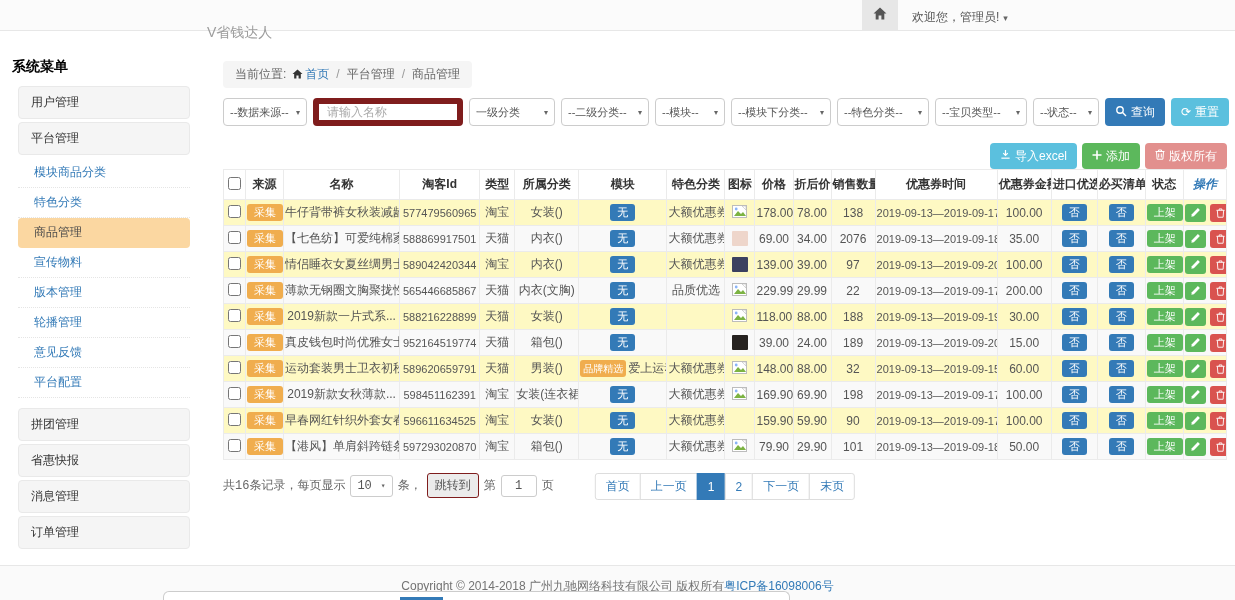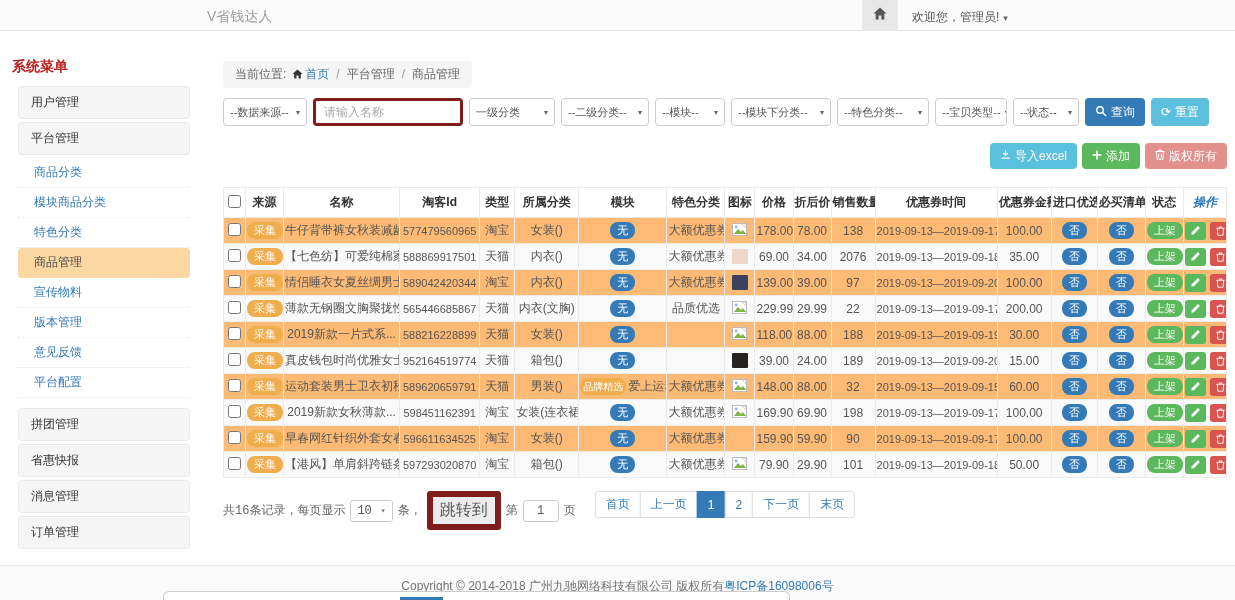--- a/index.html
+++ b/index.html
@@ -4,84 +4,84 @@
 <style>
   * { box-sizing: border-box; }
   html,body { margin:0; padding:0; }
   body {
     width:1235px; height:600px; position:relative; overflow:hidden;
     background:#fff; font-family:"Liberation Sans", sans-serif; font-size:12px; color:#555;
   }
   
   .topbar { position:absolute; top:0; left:0; width:1235px; height:31px;
     background:#fbfbfb; border-bottom:1px solid #e7e7e7; z-index:4; }
-  .app-title { position:absolute; left:207px; top:8px; font-size:14px; color:#9d9d9d; }
+  .app-title { position:absolute; left:207px; top:24px; font-size:14px; color:#9d9d9d; }
   .home-btn { position:absolute; left:862px; top:0; width:36px; height:30px; background:#e7e7e7;
     display:flex; align-items:center; justify-content:center; cursor:pointer; }
   .welcome { position:absolute; left:912px; top:9px; font-size:12px; color:#555; cursor:pointer; }
   .caret { font-size:9px; color:#666; margin-left:4px; }
   
   .sidebar { position:absolute; left:8px; top:50px; width:182px; z-index:1; }
-  .sidebar-title { color:#b91c1c; font-weight:bold; font-size:14px; padding:8px 2px 10px 4px; }
+  .sidebar-title { color:#000000; font-weight:bold; font-size:14px; padding:8px 2px 10px 4px; }
   .menu-header { margin:0 0 3px 10px; background:#f5f5f5; border:1px solid #e9e9e9; border-radius:4px;
     padding:7px 12px; font-size:12px; color:#333; cursor:pointer; }
   .submenu { margin:2px 0 10px 10px; }
   .submenu-item { padding:6px 4px 6px 16px; font-size:12px; color:#337ab7;
     border-bottom:1px dotted #e5e5e5; cursor:pointer; }
   .submenu-item.active { background:#fbd7a1; border-radius:4px; color:#4a4a4a; border-bottom-color:transparent; }
   
   .main { position:absolute; left:223px; top:61px; width:1004px; z-index:2; }
   .crumb-box { display:inline-block; background:#f5f5f5; border-radius:4px; padding:5px 12px;
     font-size:12px; color:#666; }
   .crumb-box .sep { color:#999; margin:0 7px; }
   .home-link { color:#337ab7; text-decoration:none; cursor:pointer; }
   .bc-home-icon { margin:0 2px 0 6px; position:relative; top:1px; }
   
   .filter-row { display:flex; align-items:center; gap:6px; margin-top:10px; }
   .fsel { height:28px; border:1px solid #ccc; border-radius:4px; background:#fff; flex:none;
     display:flex; align-items:center; justify-content:space-between; padding:0 6px;
     font-size:11px; color:#555; cursor:pointer; overflow:hidden; white-space:nowrap; }
   .fsel .caret { font-size:8px; }
-  .finput { height:28px; width:150px; border:3px solid #7f1d1d; border-radius:4px; padding:0 8px;
+  .finput { height:28px; width:150px; border:6px solid #7f1d1d; border-radius:4px; padding:0 8px;
     font-size:12px; color:#555; flex:none; font-family:inherit; }
   .finput::placeholder { color:#aaa; }
   .btn { height:28px; border:none; border-radius:4px; color:#fff; font-size:12px; padding:0 10px;
     display:inline-flex; align-items:center; gap:4px; cursor:pointer; flex:none; font-family:inherit; }
   .btn-primary { background:#337ab7; } .btn-info { background:#5bc0de; }
   .btn-success { background:#5cb85c; } .btn-danger-light { background:#e2908e; }
   
   .toolbar { display:flex; justify-content:flex-end; gap:5px; margin-top:17px; }
   .toolbar .btn { height:26px; }
   
-  table { width:100%; border-collapse:collapse; table-layout:fixed; margin-top:18px; background:#fdba74;padding-left:28px; }
+  table { width:100%; border-collapse:collapse; table-layout:fixed; margin-top:0; background:#fef9c3;padding-left:28px; }
   th, td { border:1px solid #ebebeb; text-align:center; white-space:nowrap; overflow:hidden; }
   th { font-size:12px; color:#333; font-weight:bold; padding:6px 1px; background:#fff; }
   th.op-head { color:#337ab7;font-style:italic; }
   td { font-size:12px; color:#555; padding:3px 1px; height:26px; }
   td.small { font-size:11px; }
   tbody tr:nth-child(even) { background:#f9f9f9; }
-  .tbadge { display:inline-block; color:#fff; border-radius:8px; padding:2px 7px; font-size:11px;
+  .tbadge { display:inline-block; color:#fff; border-radius:3px; padding:2px 7px; font-size:11px;
     line-height:13px; }
   .bg-orange { background:#f0ad4e; } .bg-blue { background:#337ab7; } .bg-green { background:#5cb85c; }
   .tbadge.btn-like { cursor:pointer; }
   .mod-badge-sm { padding:2px 3px; font-size:10px;text-align:center; }
   .mod-text { margin-left:2px; }
   .thumb { display:inline-block; width:16px; height:15px; vertical-align:middle; border-radius:1px; }
   .op-btn { display:inline-flex; align-items:center; justify-content:center; width:21px; height:18px;
     border-radius:3px; cursor:pointer; vertical-align:middle; border:none; padding:0; }
   .op-edit { background:#5cb85c; } .op-del { background:#d9534f; margin-left:4px; }
   input[type=checkbox] { width:13px; height:13px; margin:0; cursor:pointer; }
   
   .pagination-row { margin-top:13px; position:relative; height:30px; font-size:12px; color:#666; }
   .summary { display:inline-flex; align-items:center; gap:5px;font-family:Liberation Mono, monospace; }
   .pp-sel { display:inline-flex; align-items:center; gap:5px; border:1px solid #ccc; border-radius:3px;
     padding:3px 6px; background:#fff; cursor:pointer; color:#555; }
   .pp-sel .caret { font-size:8px; }
-  .jump-btn { background:#ececec; border:6px solid #7f1d1d; border-radius:3px; padding:3px 7px;
-    color:#555; cursor:pointer; font-size:16px; font-family:inherit; }
+  .jump-btn { background:#ececec; border:1px solid #7f1d1d; border-radius:3px; padding:3px 7px;
+    color:#555; cursor:pointer; font-size:12px; font-family:inherit; }
   .jump-input { width:36px; height:22px; border:1px solid #ccc; border-radius:3px; text-align:center;
     font-size:12px; font-family:inherit; color:#555; }
   .pager { position:absolute; left:50%; transform:translateX(-50%); top:0; display:flex; }
   .page-btn { border:1px solid #ddd; background:#fff; color:#337ab7; padding:4px 10px; font-size:12px;
     margin-left:-1px; cursor:pointer; font-family:inherit; }
   .page-btn:first-child { border-radius:3px 0 0 3px; margin-left:0; }
   .page-btn:last-child { border-radius:0 3px 3px 0; }
   .page-btn.active { background:#337ab7; border-color:#337ab7; color:#fff; }
   
   .footer { position:absolute; left:0; top:565px; width:1235px; height:35px; background:#fafafa;
@@ -109,26 +109,26 @@
     <span>欢迎您，管理员!</span><span class="caret">▾</span>
   </div>
 </div>
 
 <div class="sidebar">
   <div class="sidebar-title">系统菜单</div>
   <div id="menu">
       <div class="menu-header">用户管理</div>
       <div class="menu-header">平台管理</div>
       <div class="submenu">
-        <div class="submenu-item">商品分类</div>
         <div class="submenu-item">模块商品分类</div>
         <div class="submenu-item">特色分类</div>
         <div class="submenu-item active">商品管理</div>
         <div class="submenu-item">宣传物料</div>
         <div class="submenu-item">版本管理</div>
+        <div class="submenu-item">轮播管理</div>
         <div class="submenu-item">意见反馈</div>
         <div class="submenu-item">平台配置</div>
       </div>
       <div class="menu-header">拼团管理</div>
       <div class="menu-header">省惠快报</div>
       <div class="menu-header">消息管理</div>
       <div class="menu-header">订单管理</div>
     </div>
 </div>
 
@@ -159,21 +159,21 @@
         <span class="caret">▾</span>
       </div>
       <div class="fsel" style="width: 100px;">
         <span>--模块下分类--</span>
         <span class="caret">▾</span>
       </div>
       <div class="fsel" style="width: 92px;">
         <span>--特色分类--</span>
         <span class="caret">▾</span>
       </div>
-      <div class="fsel" style="width: 72px;">
+      <div class="fsel" style="width: 92px;">
         <span>--宝贝类型--</span>
         <span class="caret">▾</span>
       </div>
       <div class="fsel" style="width: 66px;">
         <span>--状态--</span>
         <span class="caret">▾</span>
       </div>
       <button class="btn btn-primary">
         <span><svg width="12" height="12" viewBox="0 0 12 12">
             <circle cx="5" cy="5" r="3.2" fill="none" stroke="#fff" stroke-width="1.4"></circle>

